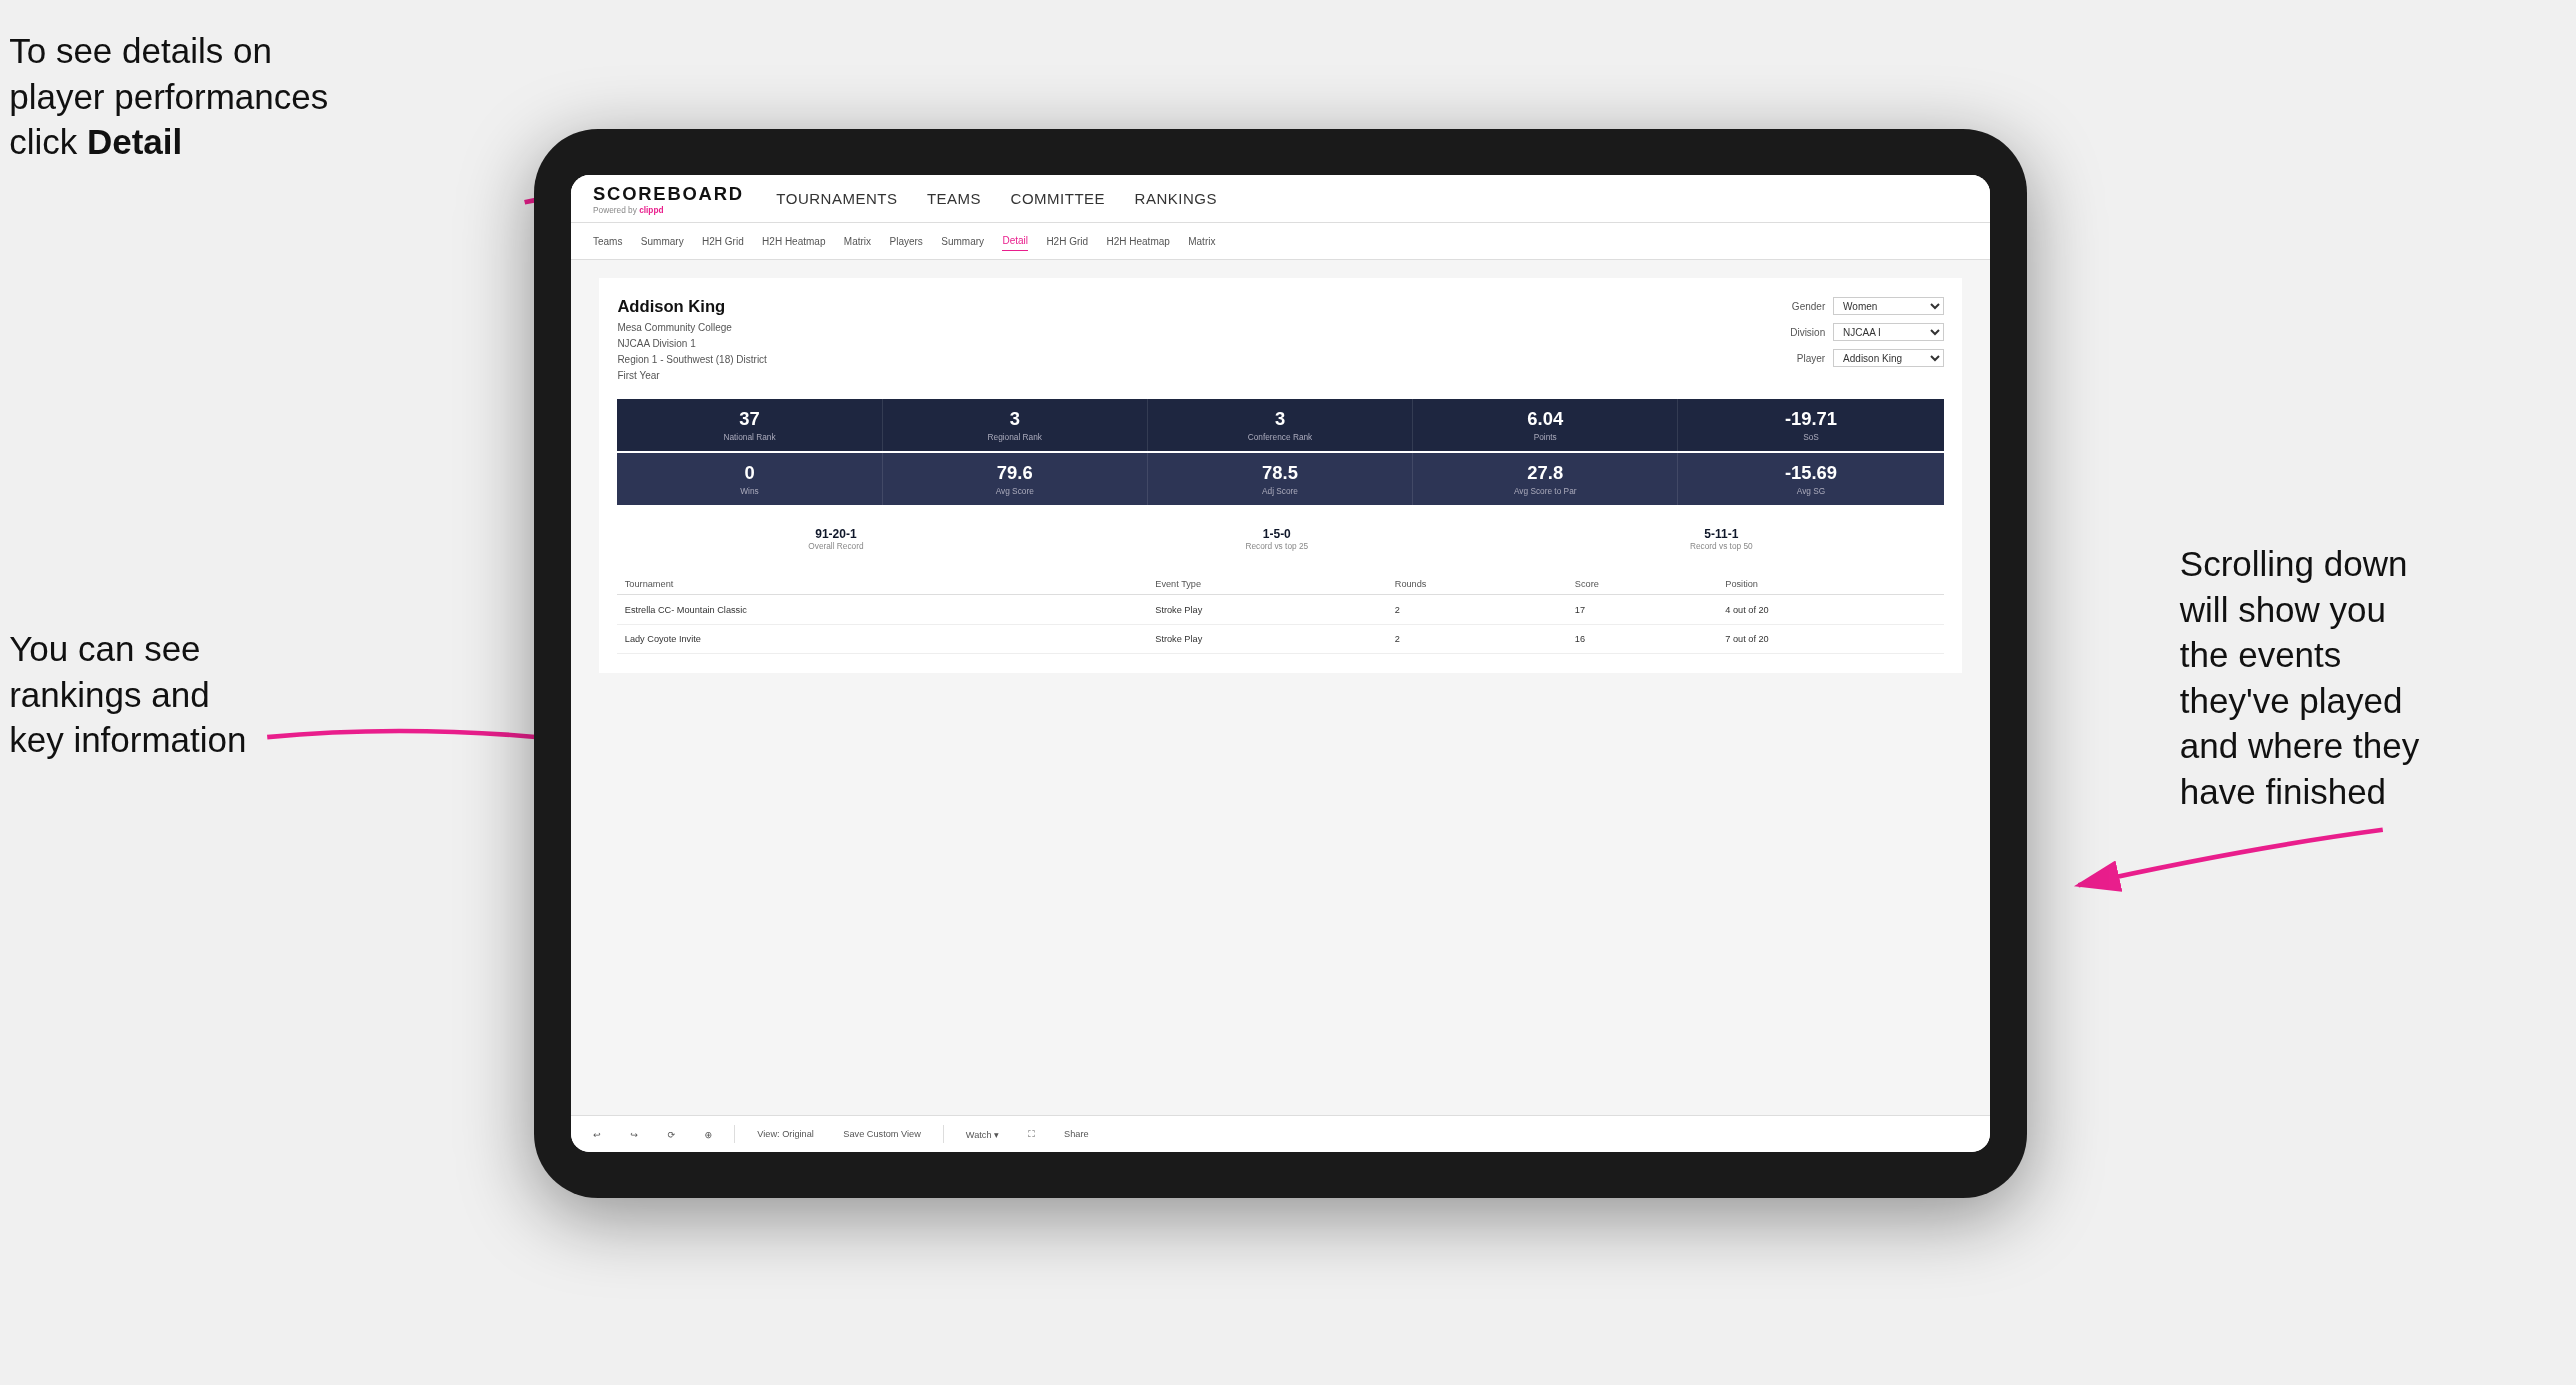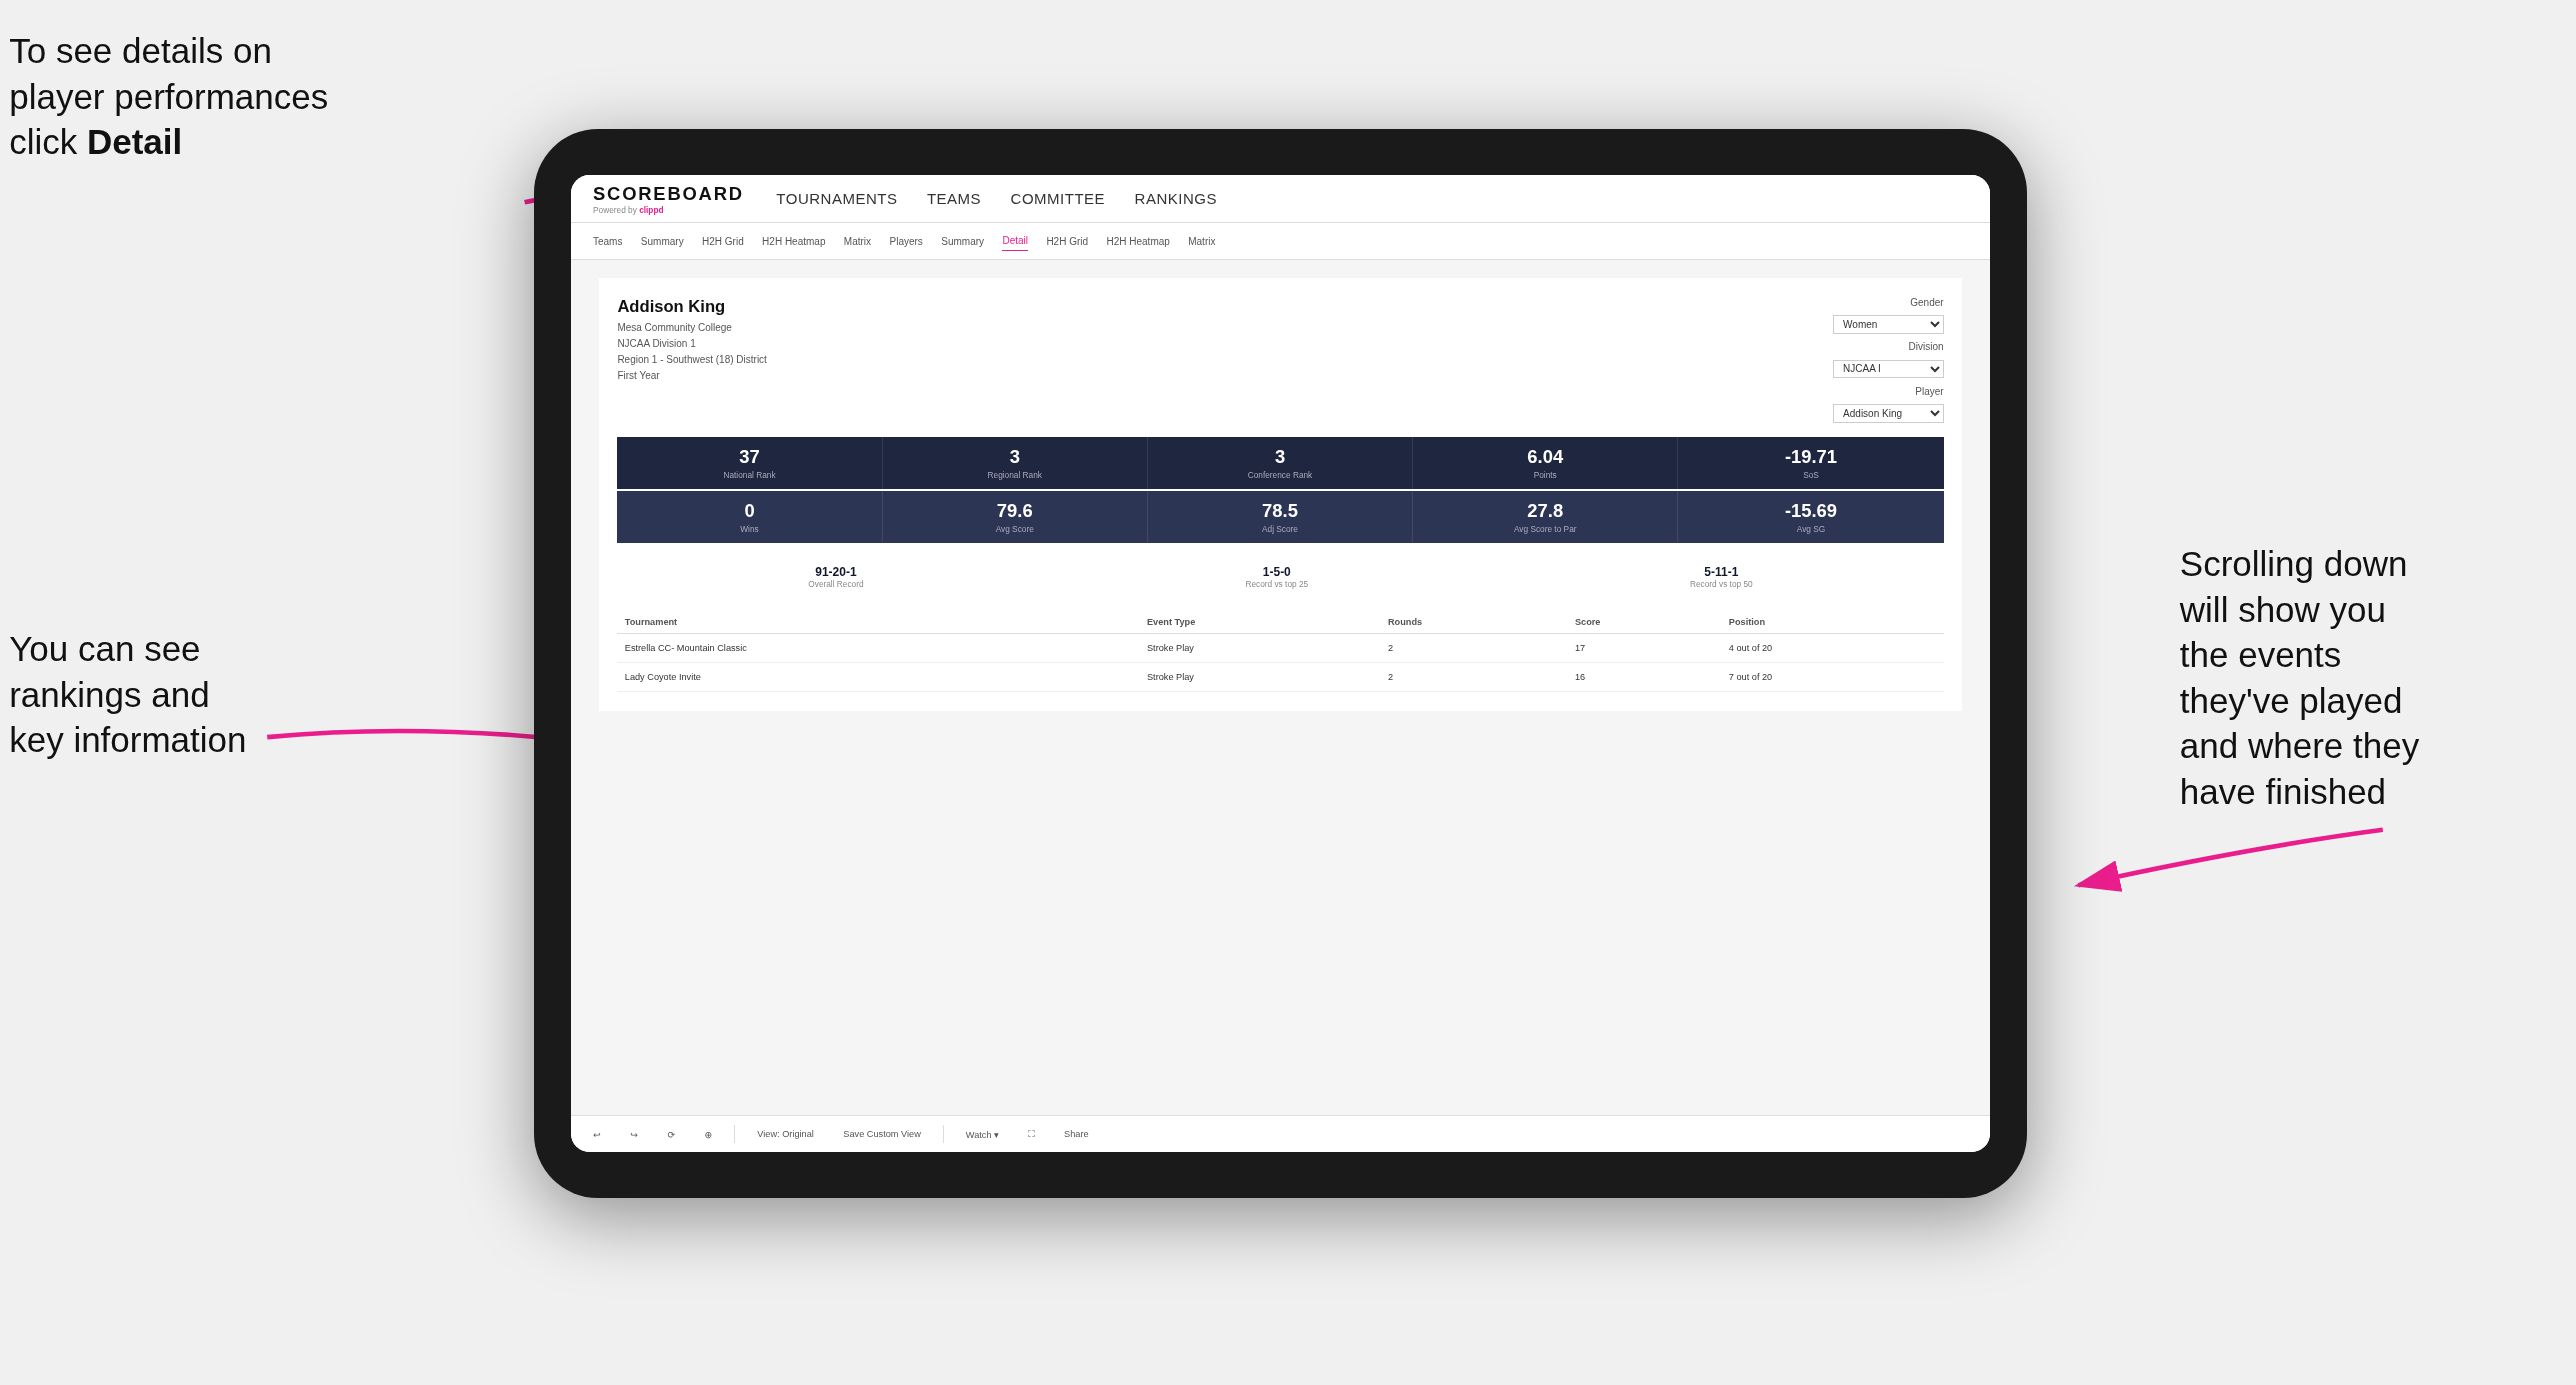--- a/index.html
+++ b/index.html
@@ -163,25 +163,24 @@
     }
 
     .player-controls {
       display: flex;
       flex-direction: column;
       gap: 7.4px;
     }
 
     .control-row {
       display: flex;
-      align-items: flex-end;
+      align-items: center;
       gap: 7.4px;
       font-size: 10px;
       color: #555;
-      flex-direction: column;
     }
 
     .control-row label {
       width: 51px;
       text-align: right;
       font-size: 10px;
       color: #555;
     }
 
     .control-select {
@@ -260,21 +259,21 @@
 
     
     .tournament-table {
       width: 100%;
       border-collapse: collapse;
     }
 
     .tournament-table th {
       font-size: 9.2px;
       color: #555;
-      font-weight: 700;
+      font-weight: 400;
       text-align: left;
       padding: 5.5px 7.4px;
       border-bottom: 0.9px solid #ddd;
     }
 
     .tournament-table td {
       font-size: 9.2px;
       color: #333;
       padding: 9.2px 7.4px;
       border-bottom: 0.9px solid #eee;

